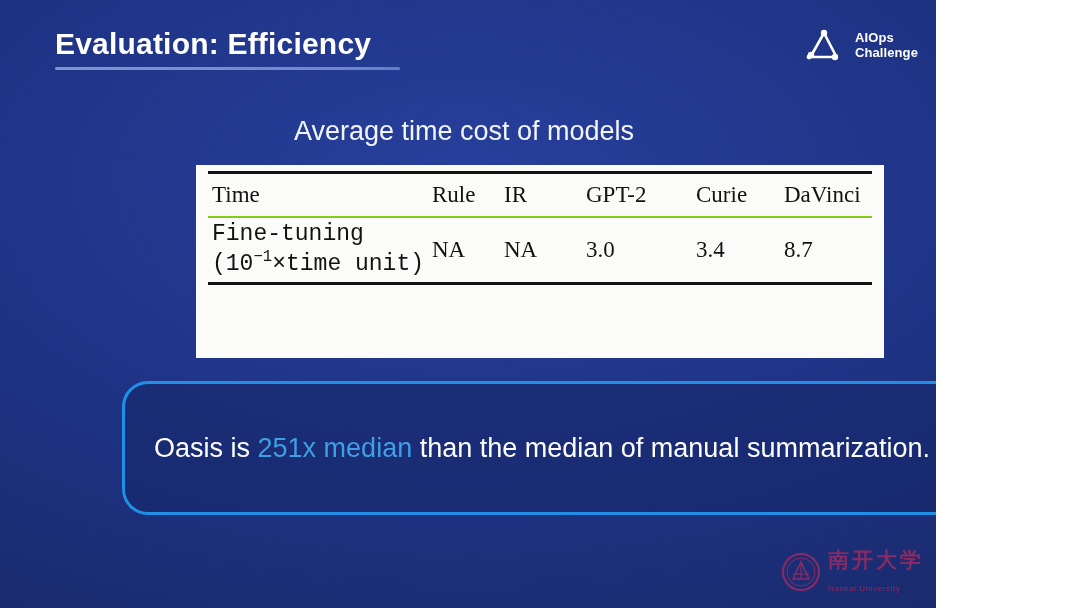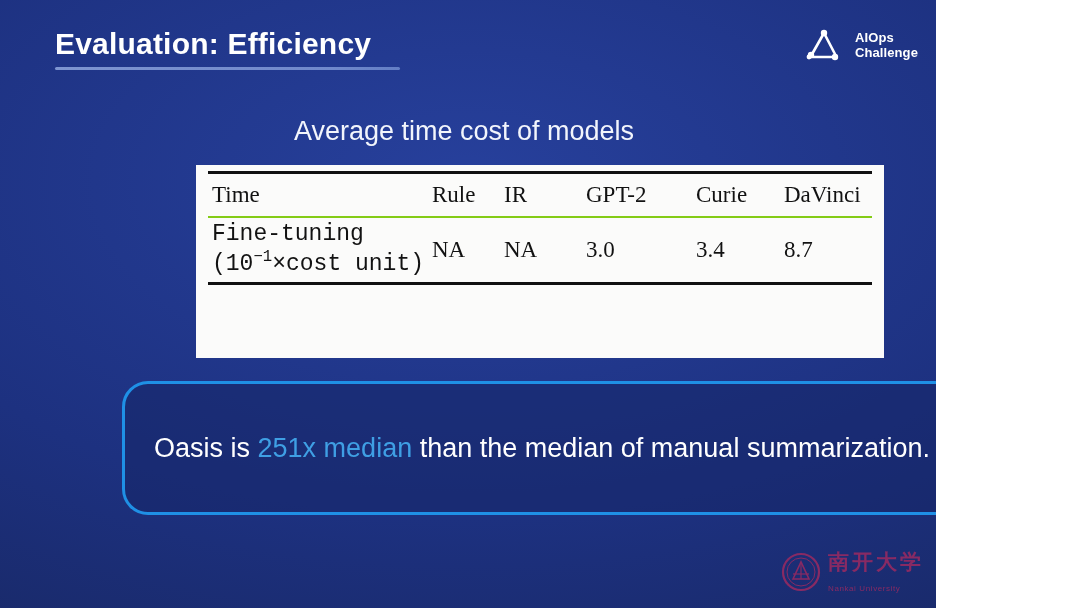--- a/index.html
+++ b/index.html
@@ -136,21 +136,21 @@
     opacity:.95;
   }
   #uni-seal { width:40px; height:40px; display:block; }
   #uni-names { line-height:1.1; }
   #uni-cn {
     display:block;
     font-size:21px;
     font-weight:bold;
     color:#8e2a63;
     letter-spacing:3px;
-    font-family:Liberation Sans, sans-serif;
+    font-family:Liberation Mono, monospace;
   }
   #uni-en {
     display:block;
     font-size:8px;
     color:#8e2a63;
     letter-spacing:.6px;
     margin-top:12px;
   }
 </style>
 </head>
@@ -191,21 +191,21 @@
           <th class="c-gpt2">GPT-2</th>
           <th class="c-curie">Curie</th>
           <th class="c-dav">DaVinci</th>
         </tr>
       </thead>
       <tbody>
         <tr>
           <td class="c-label">
             <span class="rowlabel">
               <span class="l1">Fine-tuning</span>
-              <span class="l2"><span>(10</span><sup>−1</sup><span>×cost unit)</span></span>
+              <span class="l2"><span>(10</span><sup>−1</sup><span>×time unit)</span></span>
             </span>
           </td>
           <td class="val c-rule">NA</td>
           <td class="val c-ir">NA</td>
           <td class="val c-gpt2">3.0</td>
           <td class="val c-curie">3.4</td>
           <td class="val c-dav">8.7</td>
         </tr>
       </tbody>
     </table>

